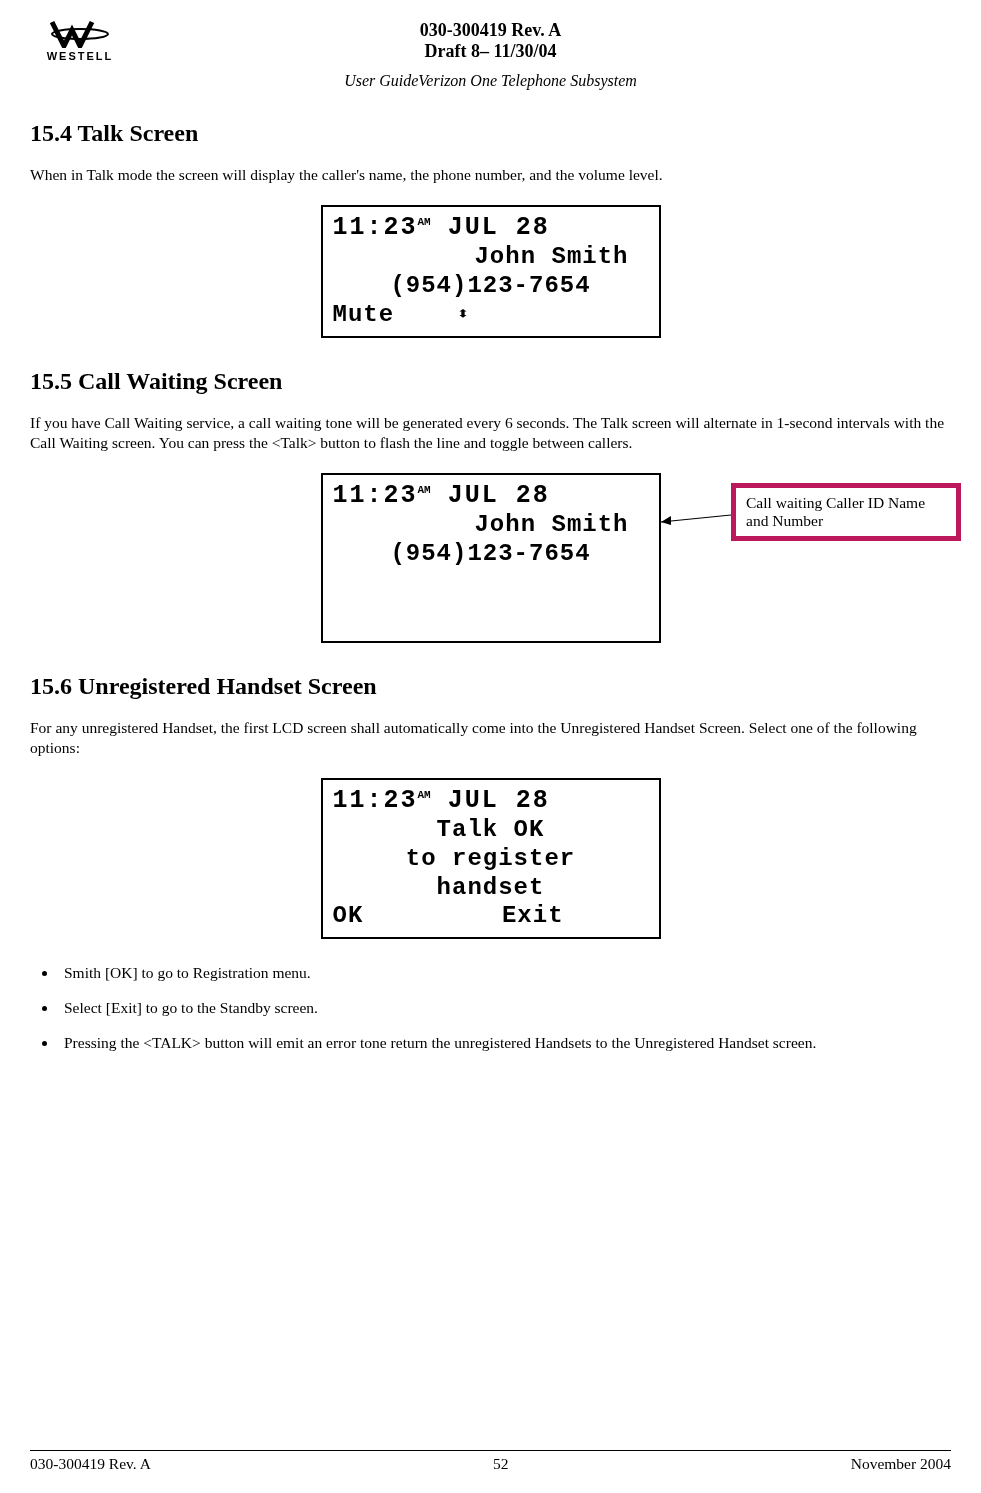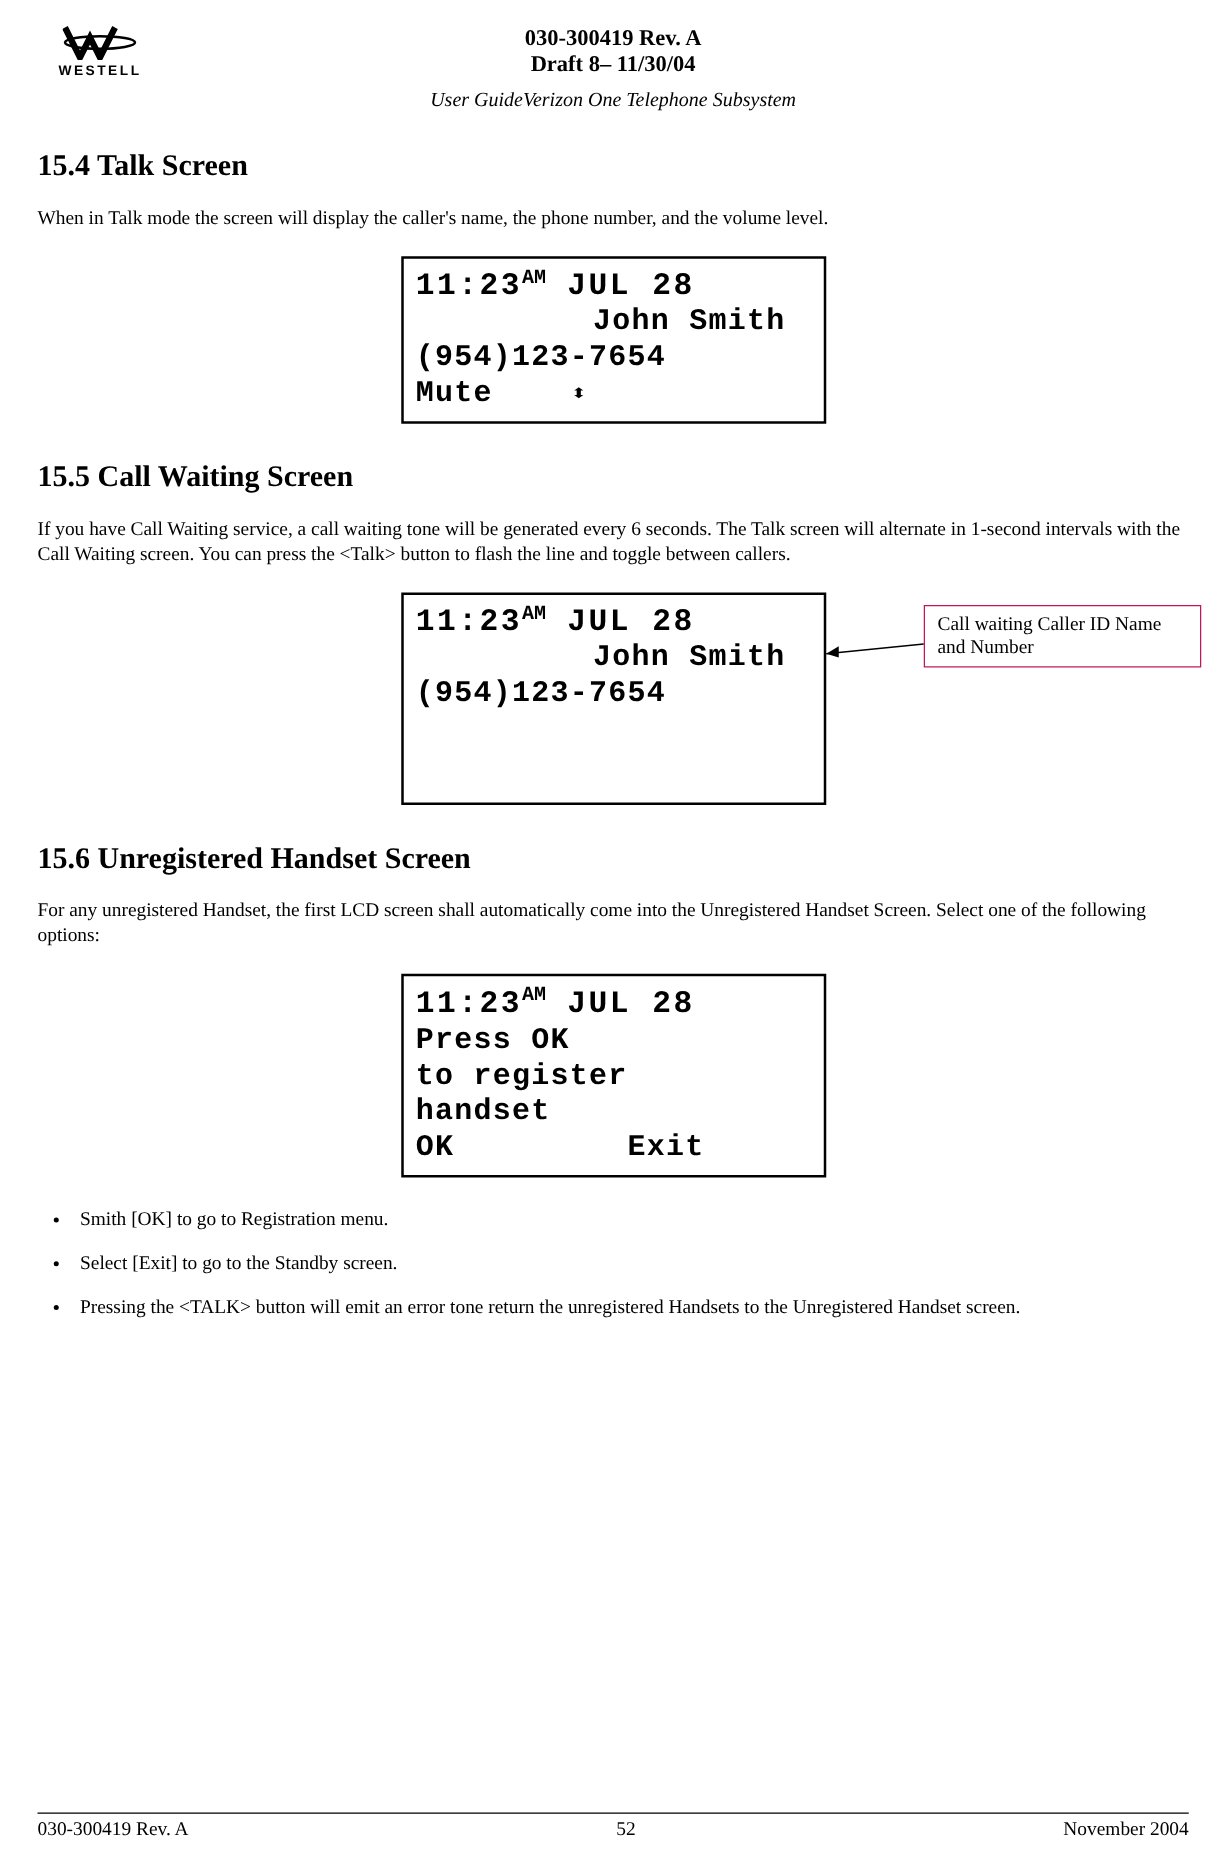--- a/index.html
+++ b/index.html
@@ -78,34 +78,34 @@
     letter-spacing: 1px;
     font-weight: bold;
     box-sizing: border-box;
   }
   .lcd-row-timedate {
     font-size: 25px;
     letter-spacing: 2px;
     white-space: pre;
   }
   .lcd-small-sup {
-    font-size: 16px;
+    font-size: 11px;
     vertical-align: super;
     letter-spacing: 0px;
   }
   .lcd-screen .row { white-space: pre; }
-  .lcd-center { text-align: left; }
+  .lcd-center { text-align: center; }
   .callout-container {
     position: relative;
   }
   .callout-box {
     position: absolute;
     right: -10px;
     top: 10px;
-    border: 1px solid #be185d;
+    border: 5px solid #be185d;
     padding: 6px 10px;
     width: 200px;
     font-size: 15.5px;
     background: #fff;
     font-family: "Times New Roman", Times, serif;
     font-weight: normal;
     letter-spacing: normal;
   }
   .callout-arrow {
     position: absolute;
@@ -193,21 +193,21 @@
       </svg>
     </div>
     <div class="callout-box">Call waiting Caller ID Name and Number</div>
   </div>
 
   <h2 class="section-heading">15.6 Unregistered Handset Screen</h2>
   <p class="body-text">For any unregistered Handset, the first LCD screen shall automatically come into the Unregistered Handset Screen. Select one of the following options:</p>
 
   <div class="lcd-screen">
     <div class="row lcd-row-timedate"><span>11:23</span><span class="lcd-small-sup">AM</span> <span>JUL 28</span></div>
-    <div class="row lcd-center">Press OK</div>
+    <div class="row lcd-center">Talk OK</div>
     <div class="row lcd-center">to register</div>
     <div class="row lcd-center">handset</div>
     <div class="row"><span>OK</span>         <span>Exit</span></div>
   </div>
 
   <ul class="bullets">
     <li>Smith [OK] to go to Registration menu.</li>
     <li>Select [Exit] to go to the Standby screen.</li>
     <li>Pressing the &lt;TALK&gt; button will emit an error tone return the unregistered Handsets to the Unregistered Handset screen.</li>
   </ul>

